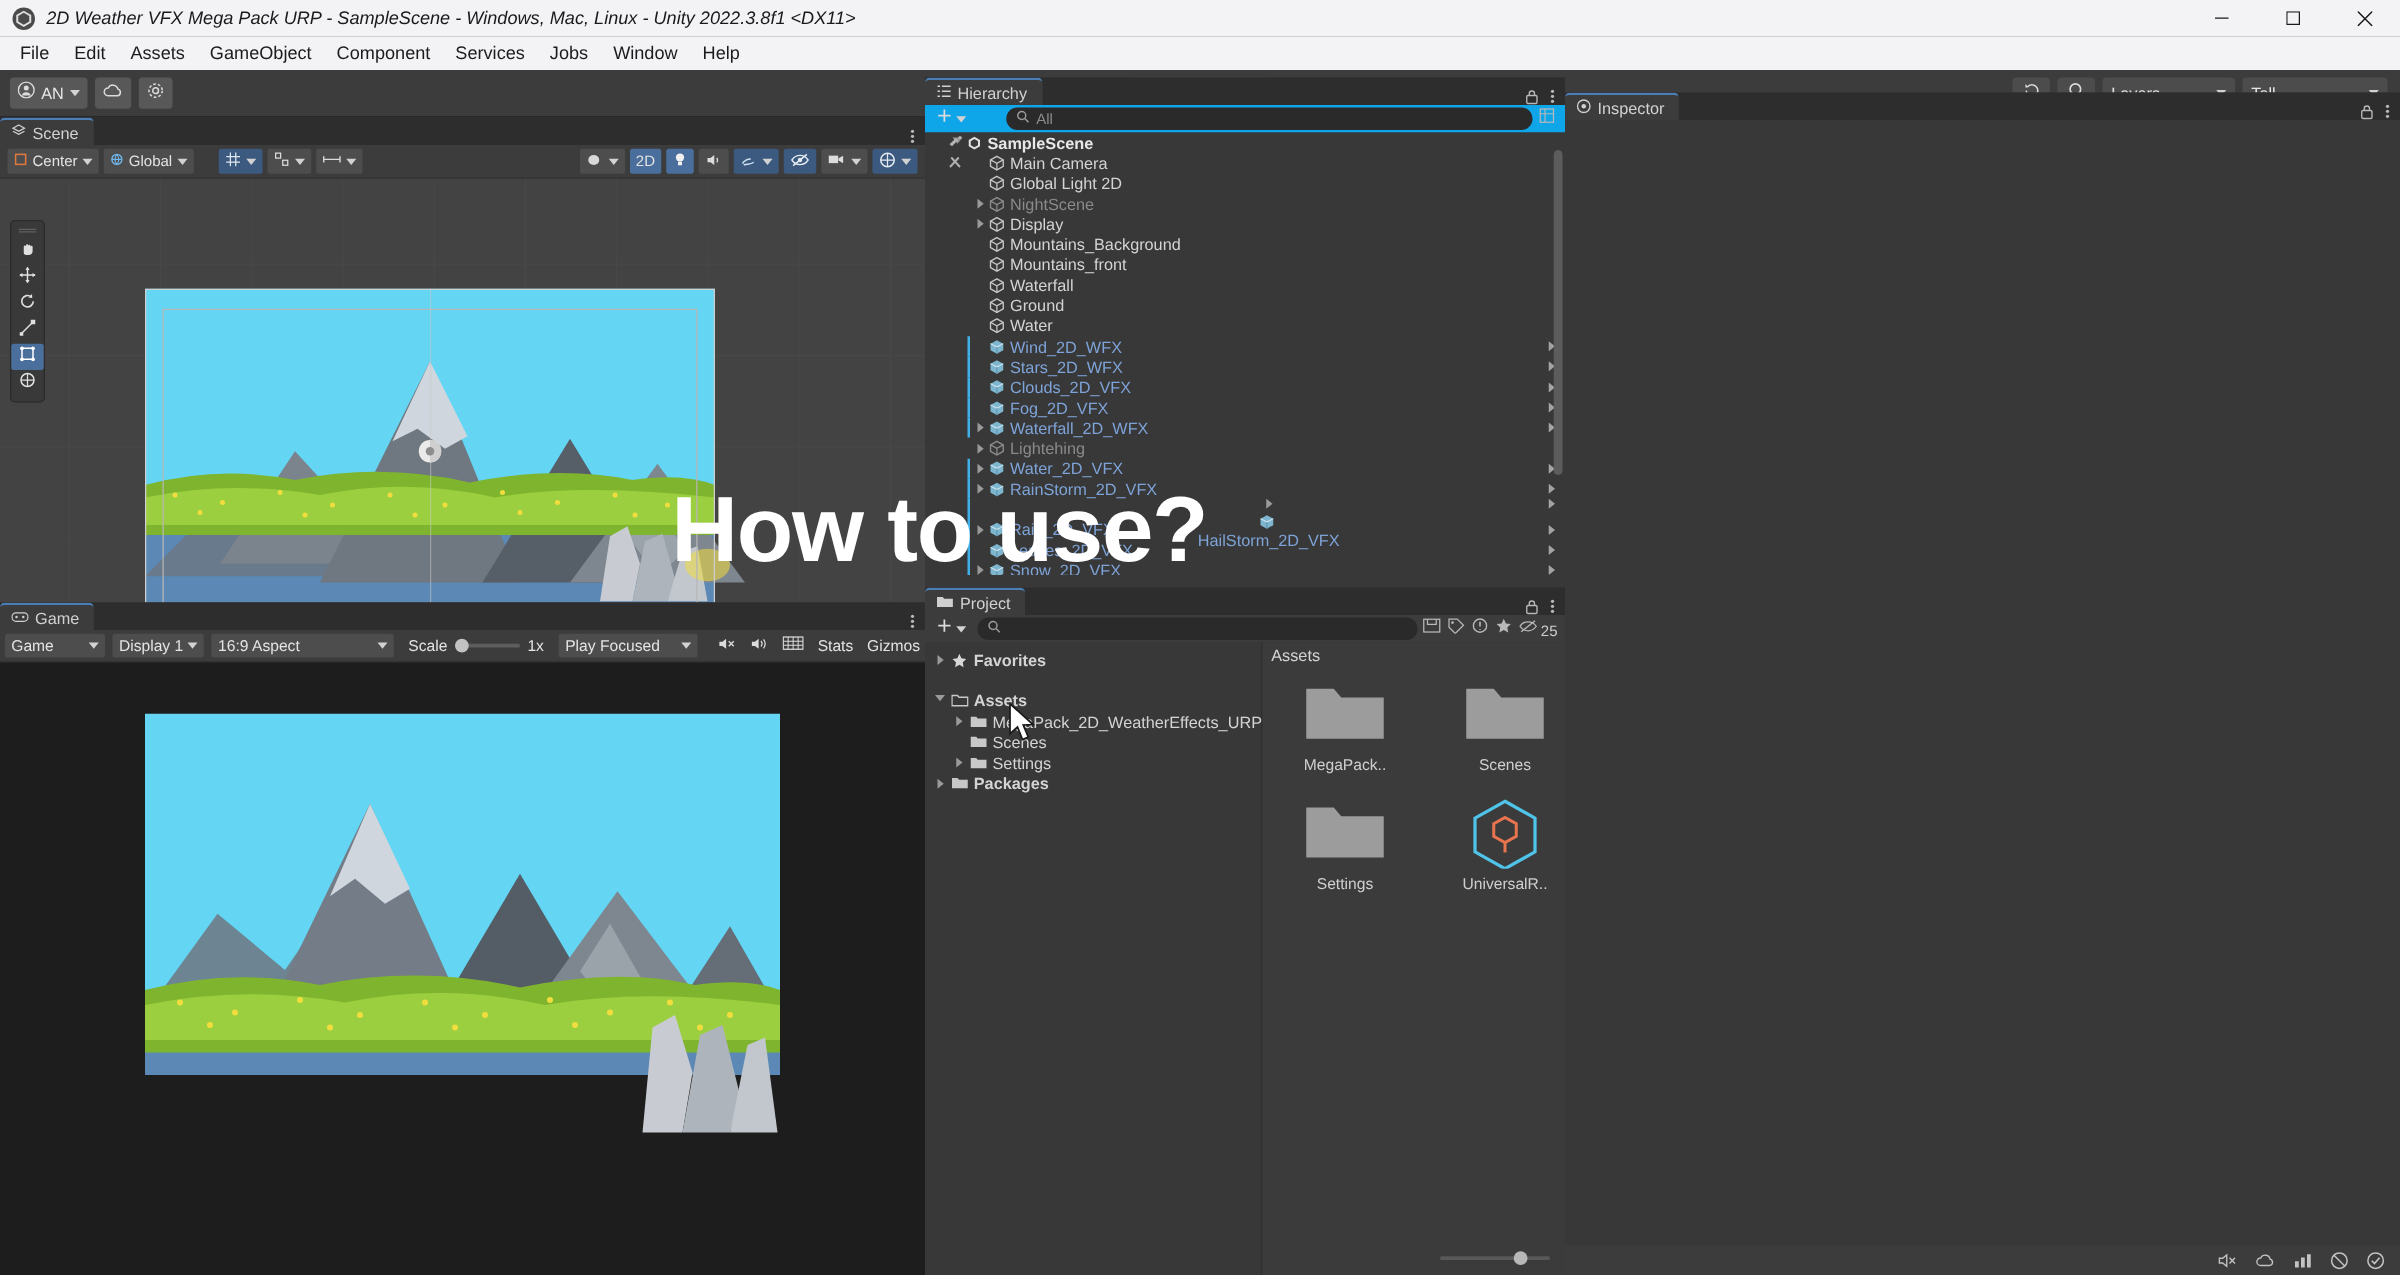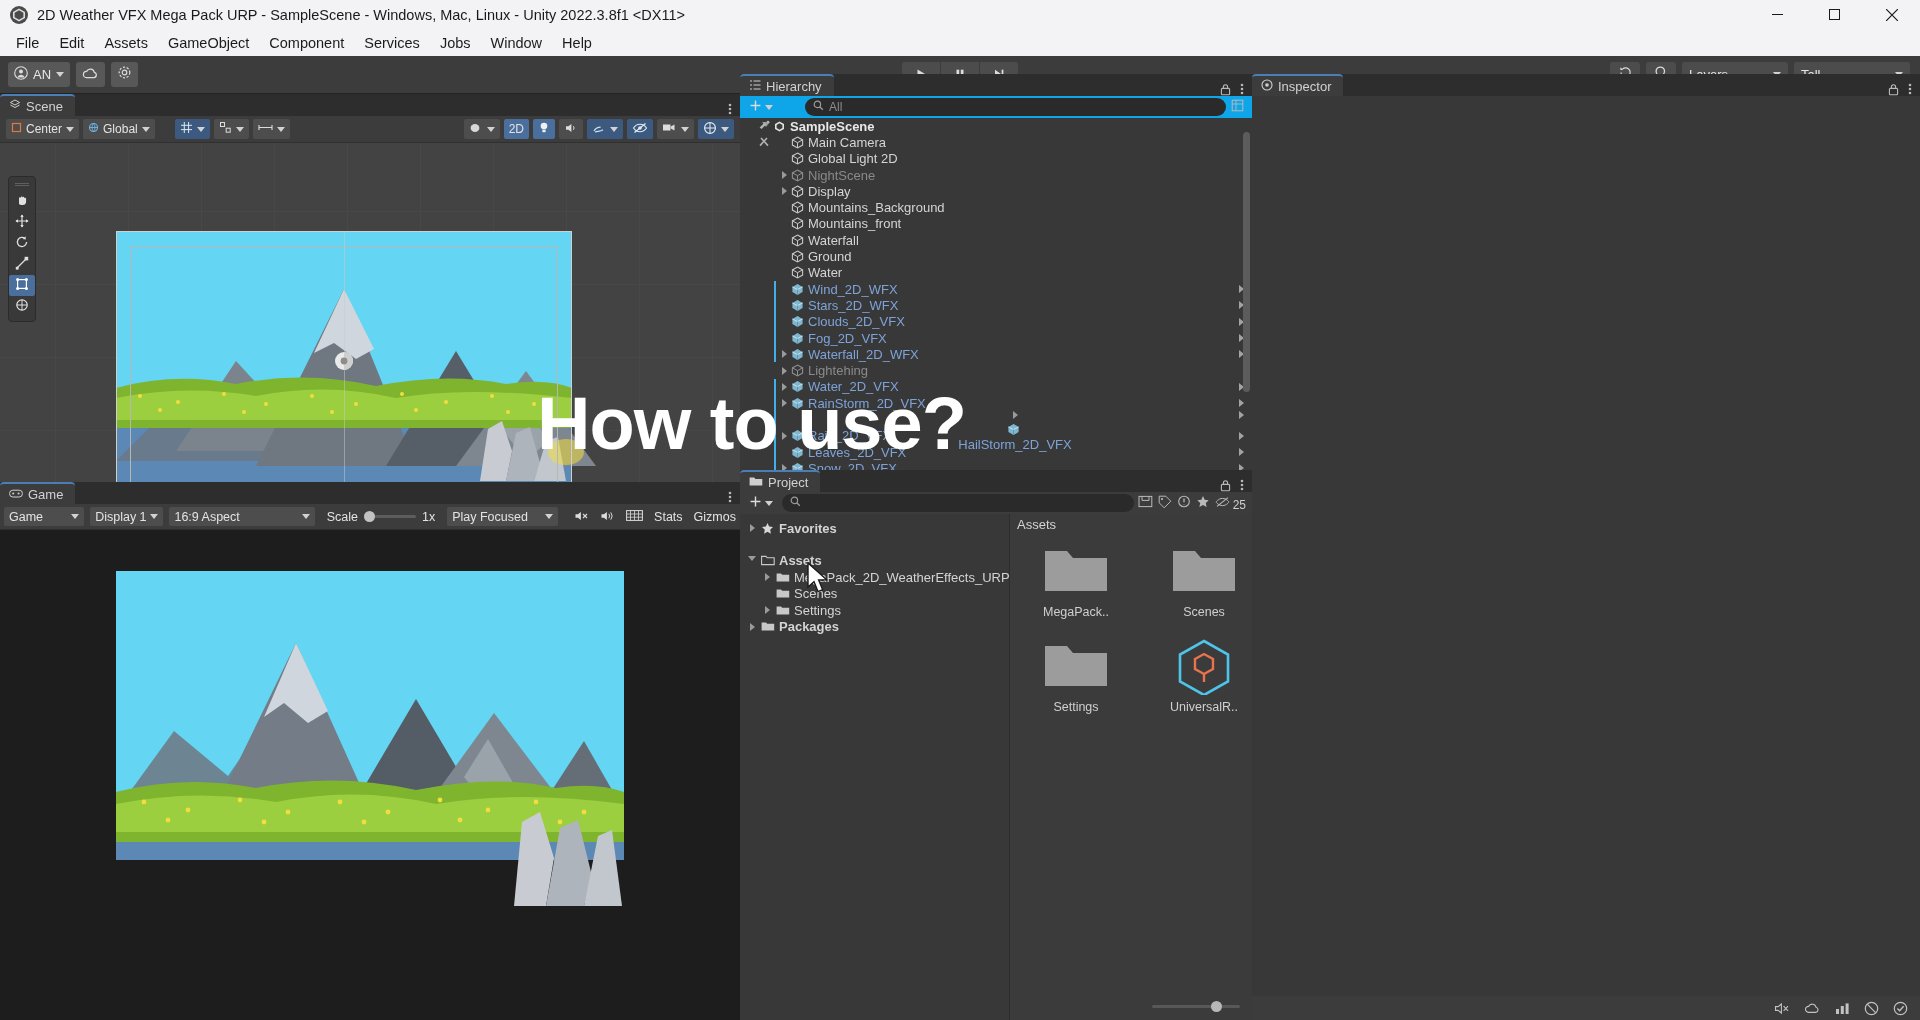--- a/index.html
+++ b/index.html
@@ -12,21 +12,21 @@
   }
   #app { position: relative; width: 1920px; height: 1020px; }
 
   
   .titlebar {
     position: absolute; top: 0; left: 0; width: 1920px; height: 29px;
     background: #f3f3f6; display: flex; align-items: center;
   }
   .tb-icon { width: 20px; height: 20px; margin-left: 9px; margin-right: 8px; position: relative; }
   .tb-icon svg { display:block; }
-  .tb-title { font-size: 14.5px; color: #1a1a1a; white-space: nowrap; }
+  .tb-title { font-size: 14.5px; color: #1a1a1a; white-space: nowrap; font-style: italic; }
   .tb-btns { margin-left: auto; display: flex; height: 29px; }
   .tb-btn { width: 57px; height: 29px; display: flex; align-items: center; justify-content: center; }
   .tb-btn svg { display: block; }
 
   
   .menubar {
     position: absolute; top: 29px; left: 0; width: 1920px; height: 27px;
     background: #f3f3f6; display: flex; align-items: center; padding-left: 6px;
   }
   .menu-item {
@@ -109,21 +109,21 @@
     height: 26px; background: #3c3c3c; display: flex; align-items: center; gap: 6px;
     padding: 0 4px; border-bottom: 1px solid #2e2e2e; position: relative;
   }
   .gsel {
     height: 19px; background: #4d4d4d; border-radius: 2px; display: flex; align-items: center;
     justify-content: space-between; padding: 0 5px; font-size: 12.5px; color: #e3e3e3;
   }
   .game-viewport { position: absolute; top: 48px; left: 0; width: 740px; height: 490px; background: #1d1d1d; overflow: hidden; }
 
   
-  #hier-panel { left: 740px; top: 74px; width: 512px; height: 398px; }
+  #hier-panel { left: 740px; top: 62px; width: 512px; height: 398px; }
   .hier-toolbar { height: 22px; background: #0ea5e9; display: flex; align-items: center; padding: 0 4px; gap: 5px; }
   .hier-add { display: flex; align-items: center; gap: 3px; padding: 0 5px; height: 18px; border-radius: 2px; }
   .hier-search {
     flex: 1; height: 18px; background: #2a2a2a; border-radius: 9px; display: flex; align-items: center;
     gap: 5px; padding: 0 8px; font-size: 12px; color: #8b8b8b; margin-left: 22px;
   }
   .hier-list { position: absolute; top: 44px; left: 0; right: 0; bottom: 0; background: #383838; overflow: hidden; }
   .hrow { height: 16.3px; display: flex; align-items: center; font-size: 13px; color: #d4d4d4; white-space: nowrap; position: relative; }
   .hrow .arrow { width: 12px; display: flex; justify-content: center; flex: 0 0 12px; }
   .hrow .arrow i { width: 0; height: 0; border-top: 4px solid transparent; border-bottom: 4px solid transparent; border-left: 5px solid #9a9a9a; display: block; }

